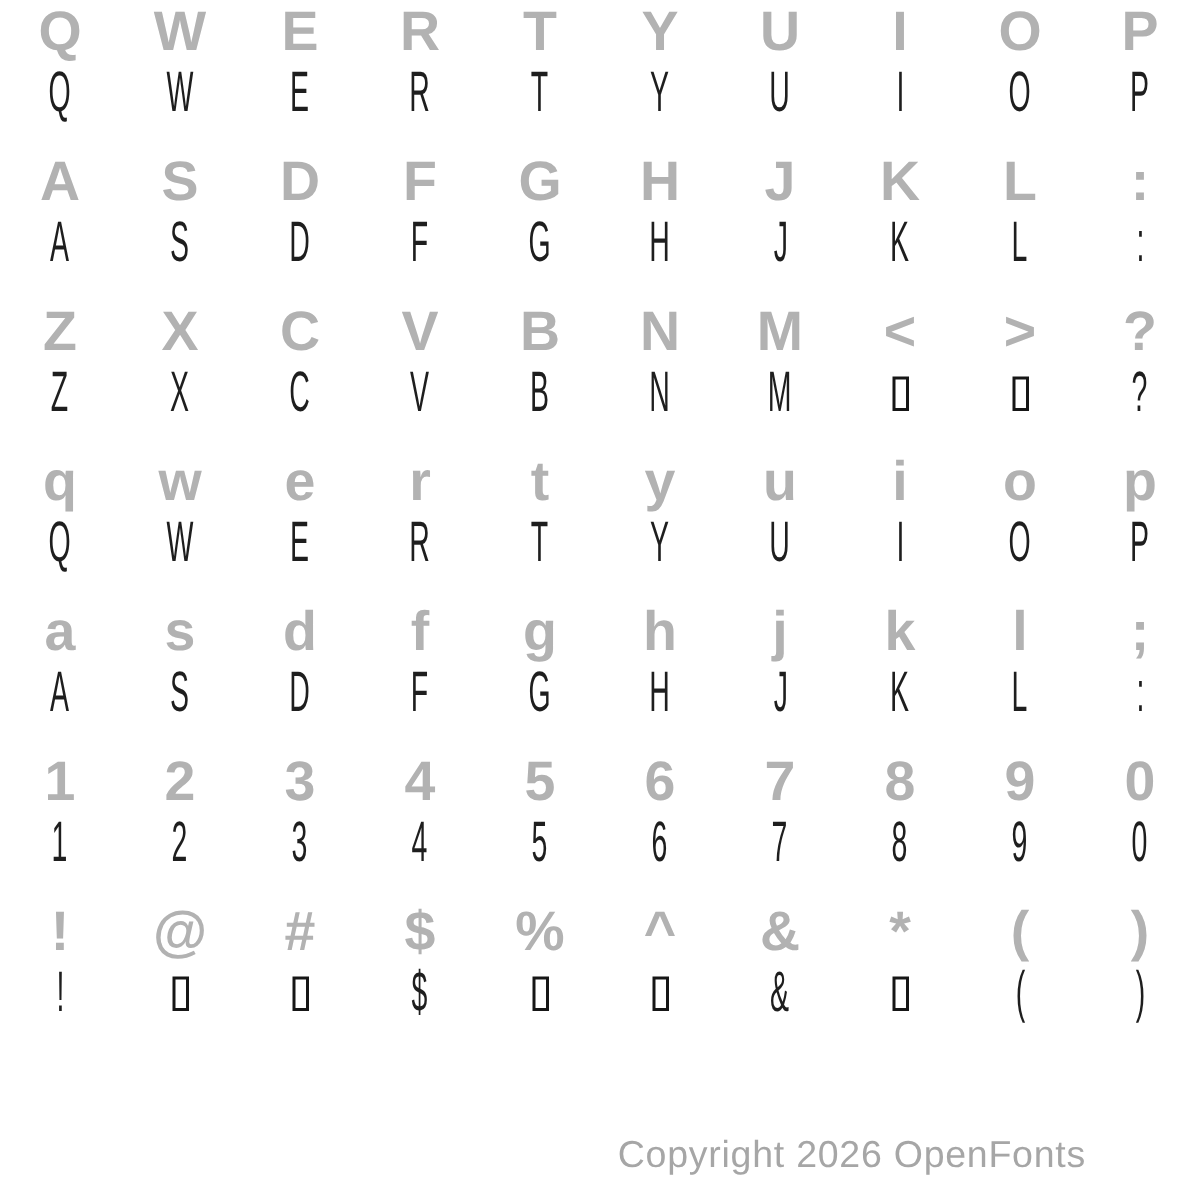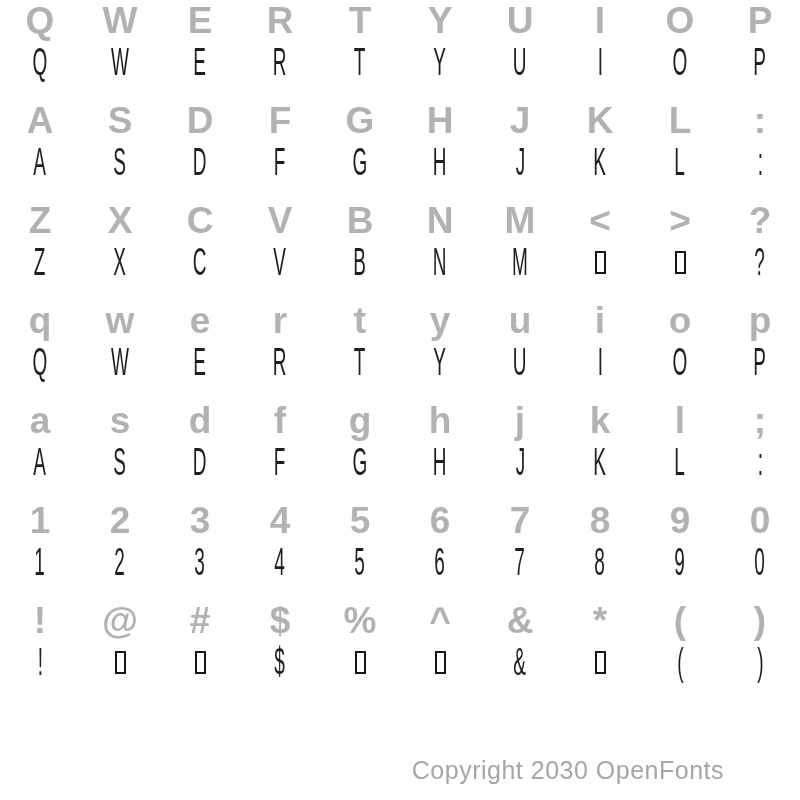--- a/index.html
+++ b/index.html
@@ -537,13 +537,13 @@
         <div class="cell">
           <span class="ren-glyph">(</span>
         </div>
         <div class="cell">
           <span class="ren-glyph">)</span>
         </div>
       </div>
     </div>
   </div>
 
-<div id="footer">Copyright 2030 OpenFonts</div>
+<div id="footer">Copyright 2026 OpenFonts</div>
 
 </body></html>

